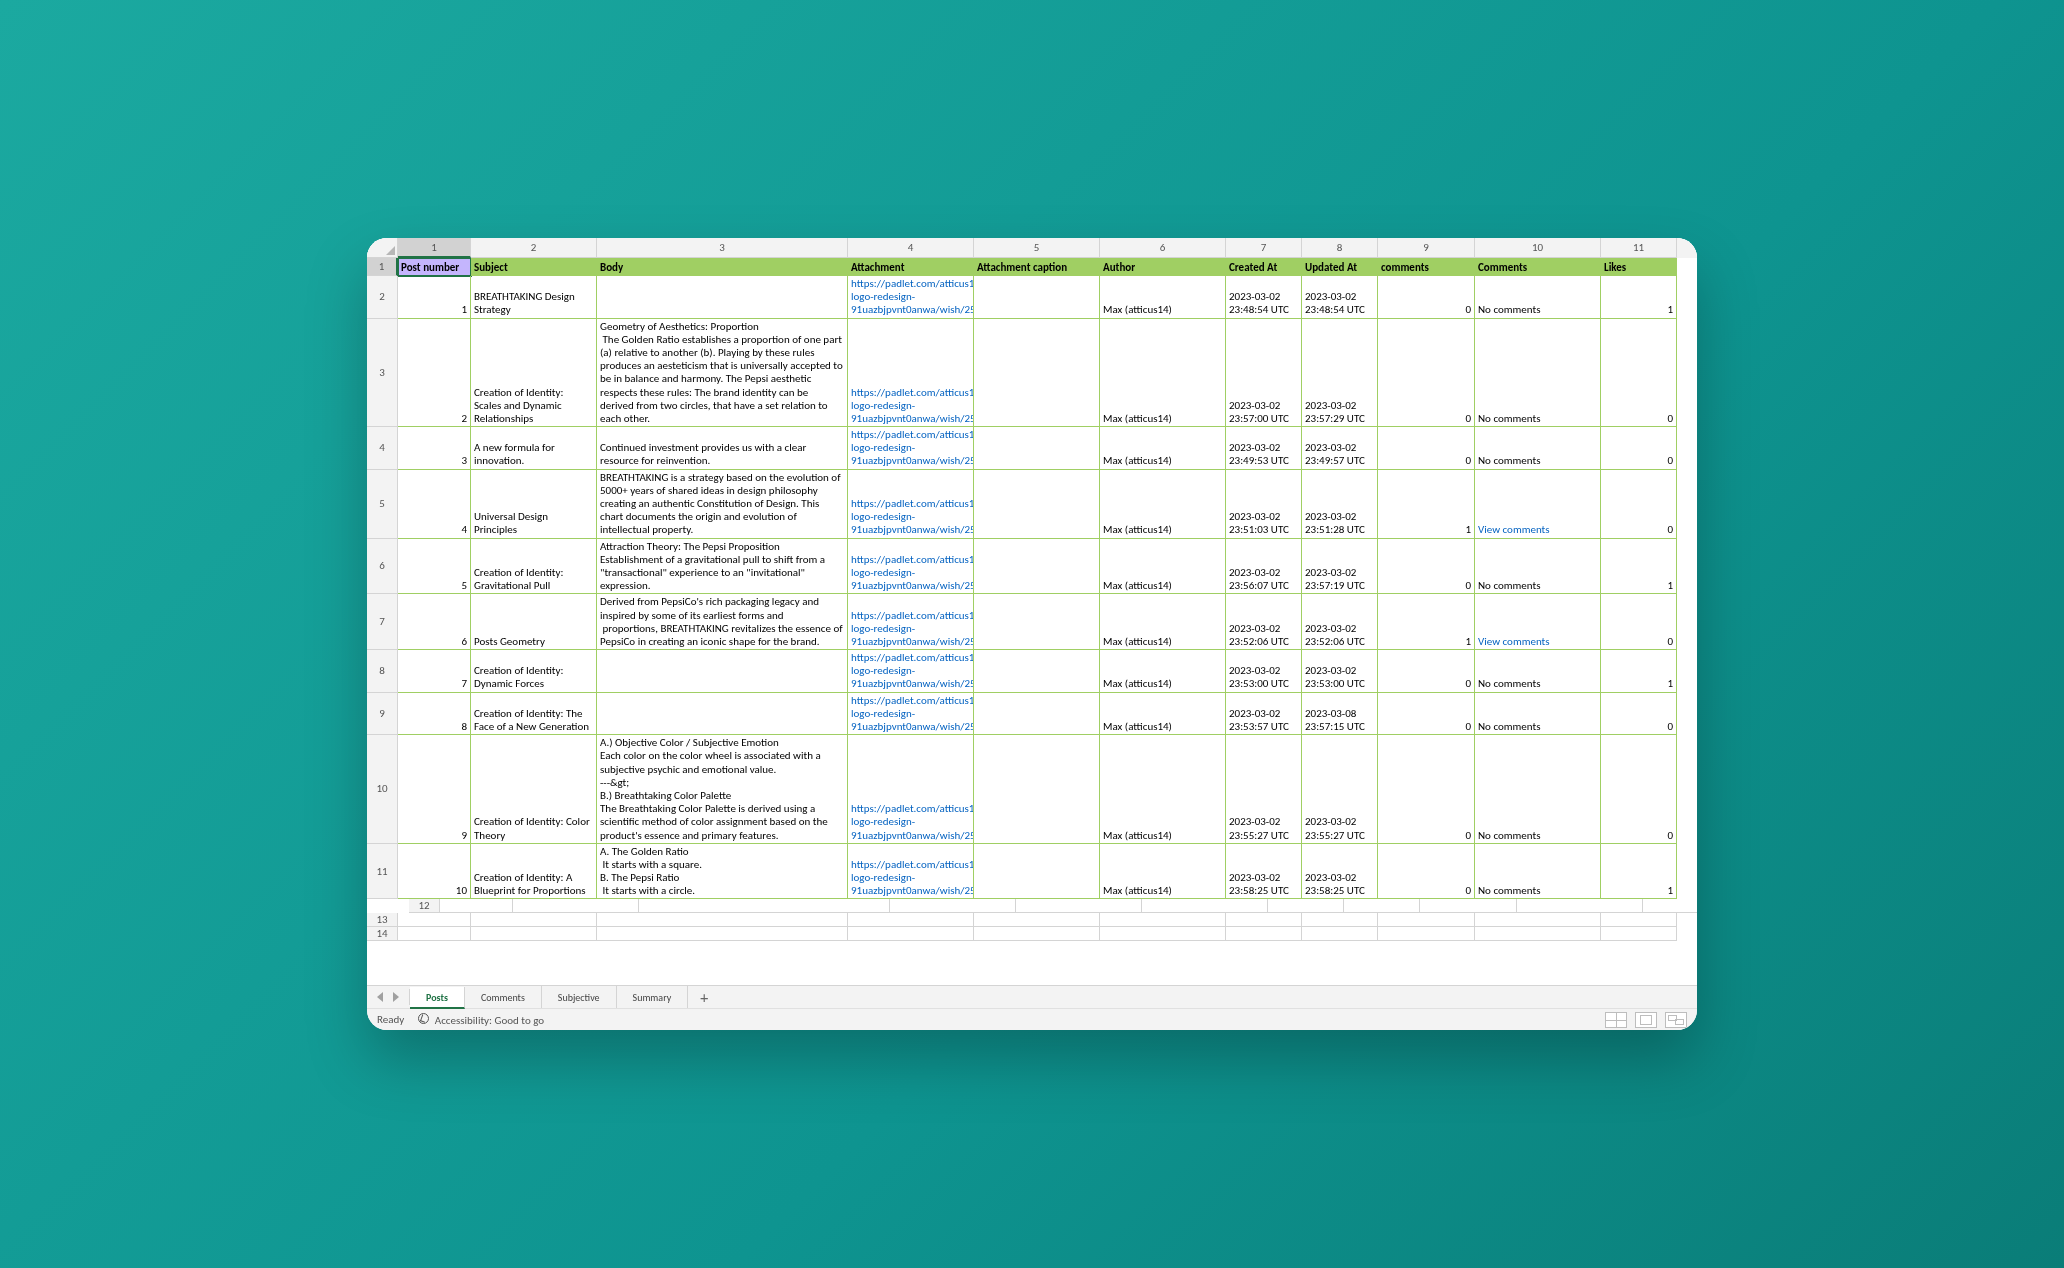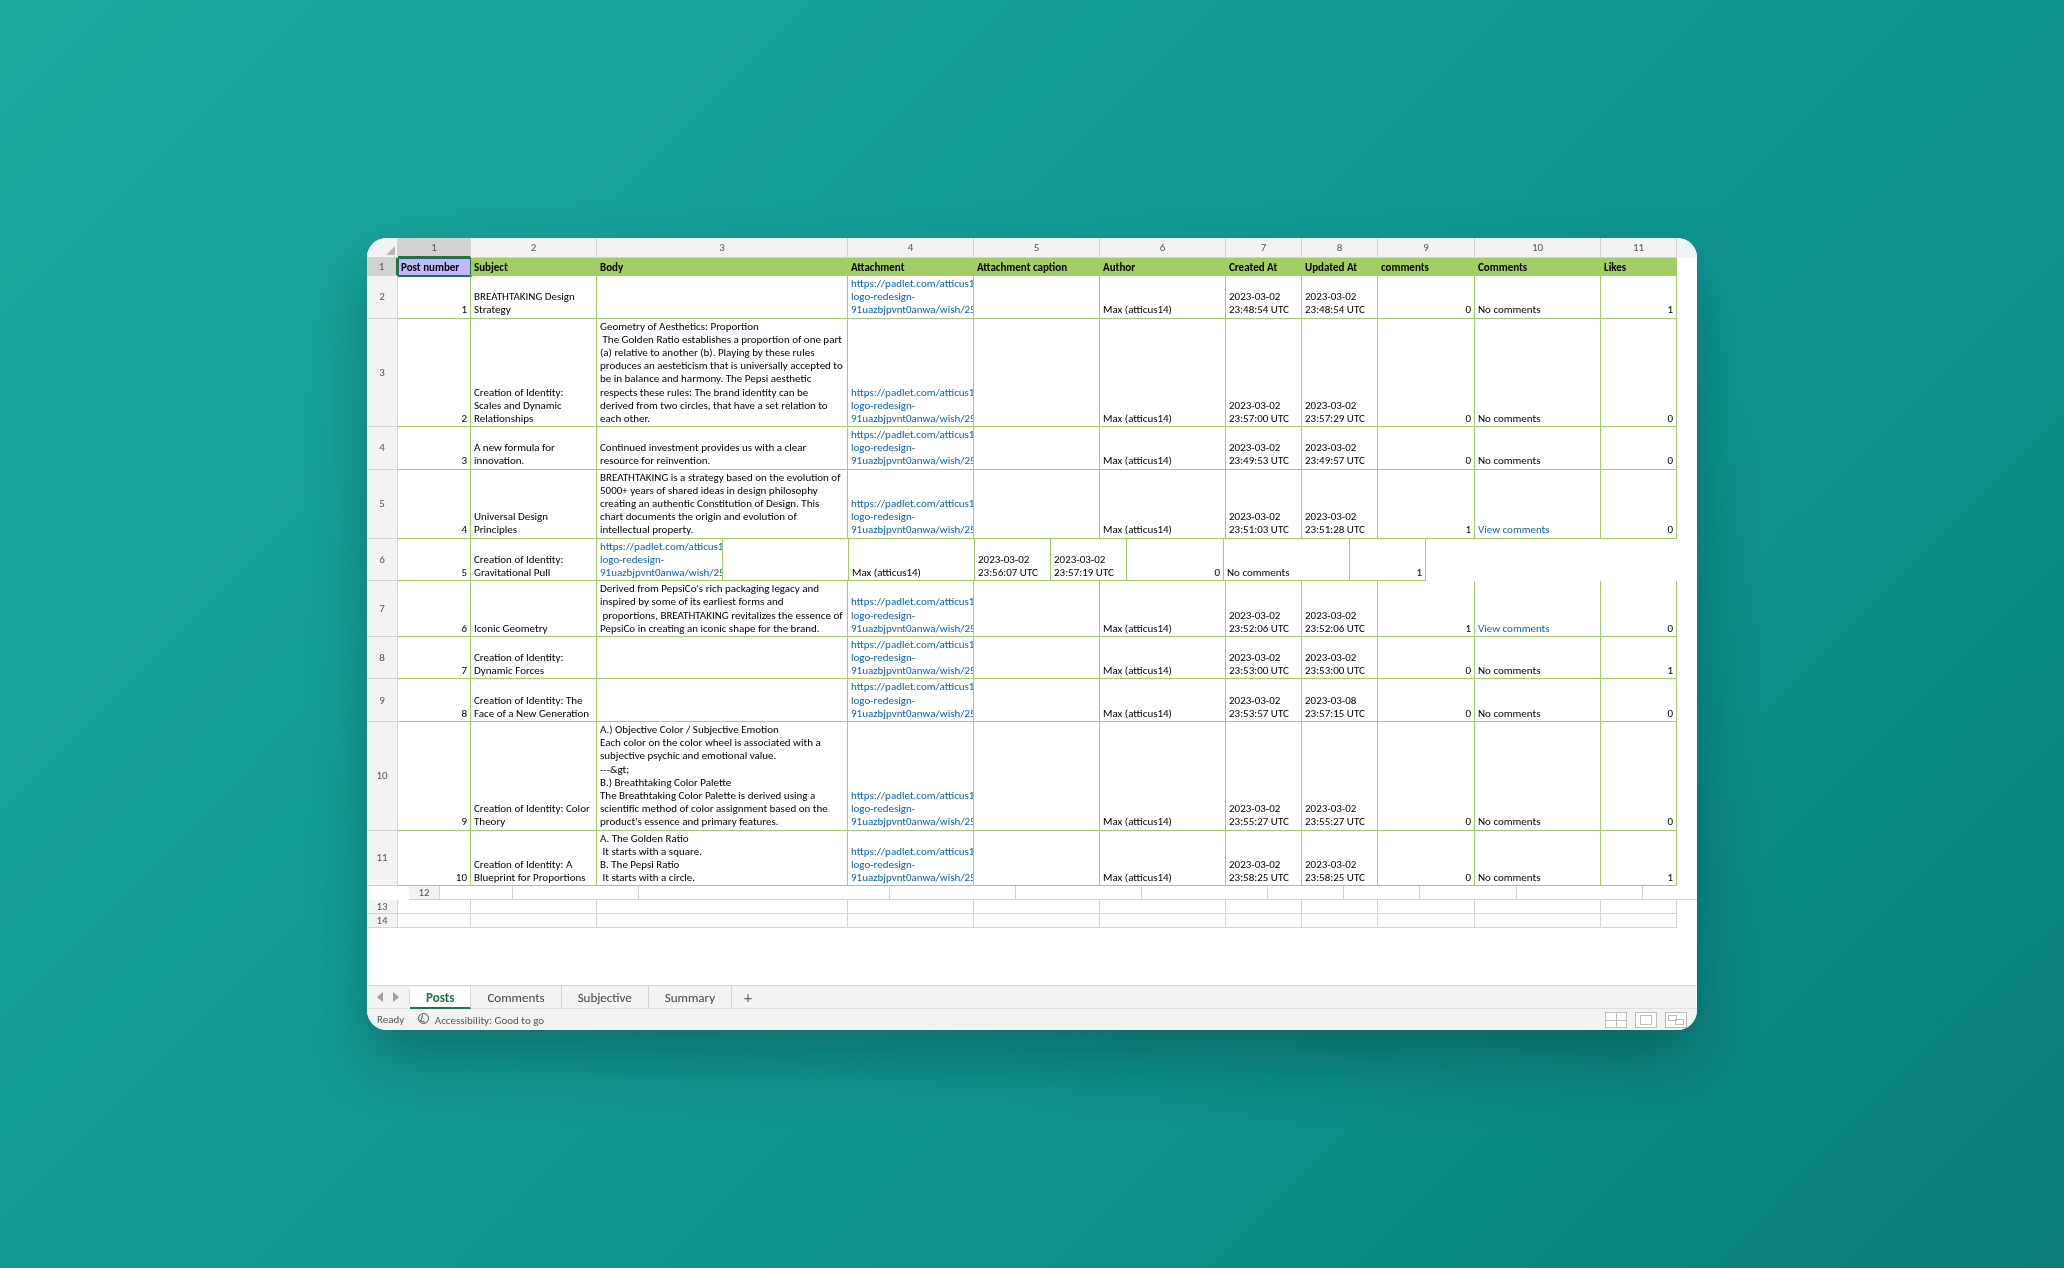--- a/index.html
+++ b/index.html
@@ -154,21 +154,21 @@
   }
   .tab-nav .arrow {
     width: 0; height: 0;
     border-style: solid;
   }
   .arrow.left  { border-width: 5px 6px 5px 0; border-color: transparent #a0a0a0 transparent transparent; }
   .arrow.right { border-width: 5px 0 5px 6px; border-color: transparent transparent transparent #a0a0a0; }
   .tab-sep { width: 1px; background: #d4d4d4; margin: 3px 0; }
   .sheet-tab {
     padding: 0 16px;
-    font-size: 13px;
+    font-size: 10px;
     color: #444;
     display: flex;
     align-items: center;
     border-right: 1px solid #d4d4d4;
     background: #f3f3f3;
     cursor: default;
   }
   .sheet-tab.active {
     background: #fff;
     color: #217346;
@@ -353,33 +353,35 @@
           <div class="cell c7">2023-03-02 23:51:03 UTC</div>
           <div class="cell c8">2023-03-02 23:51:28 UTC</div>
           <div class="cell c9 num">1</div>
           <div class="cell c10 link">View comments</div>
           <div class="cell c11 num">0</div>
         </div>
         <div class="row data-row">
           <div class="row-header">6</div>
           <div class="cell c1 num">5</div>
           <div class="cell c2">Creation of Identity: Gravitational Pull</div>
+          <div class="cell c3">Attraction Theory: The Pepsi Proposition
+Establishment of a gravitational pull to shift from a "transactional" experience to an "invitational" expression.</div>
           <div class="cell c4 link">https://padlet.com/atticus14/pepsi-logo-redesign-91uazbjpvnt0anwa/wish/2501845601</div>
           <div class="cell c5"></div>
           <div class="cell c6">Max (atticus14)</div>
           <div class="cell c7">2023-03-02 23:56:07 UTC</div>
           <div class="cell c8">2023-03-02 23:57:19 UTC</div>
           <div class="cell c9 num">0</div>
           <div class="cell c10">No comments</div>
           <div class="cell c11 num">1</div>
         </div>
         <div class="row data-row">
           <div class="row-header">7</div>
           <div class="cell c1 num">6</div>
-          <div class="cell c2">Iconic Geometry</div>
+          <div class="cell c2">Posts Geometry</div>
           <div class="cell c3">Derived from PepsiCo's rich packaging legacy and inspired by some of its earliest forms and
  proportions, BREATHTAKING revitalizes the essence of PepsiCo in creating an iconic shape for the brand.</div>
           <div class="cell c4 link">https://padlet.com/atticus14/pepsi-logo-redesign-91uazbjpvnt0anwa/wish/2501842570</div>
           <div class="cell c5"></div>
           <div class="cell c6">Max (atticus14)</div>
           <div class="cell c7">2023-03-02 23:52:06 UTC</div>
           <div class="cell c8">2023-03-02 23:52:06 UTC</div>
           <div class="cell c9 num">1</div>
           <div class="cell c10 link">View comments</div>
           <div class="cell c11 num">0</div>

